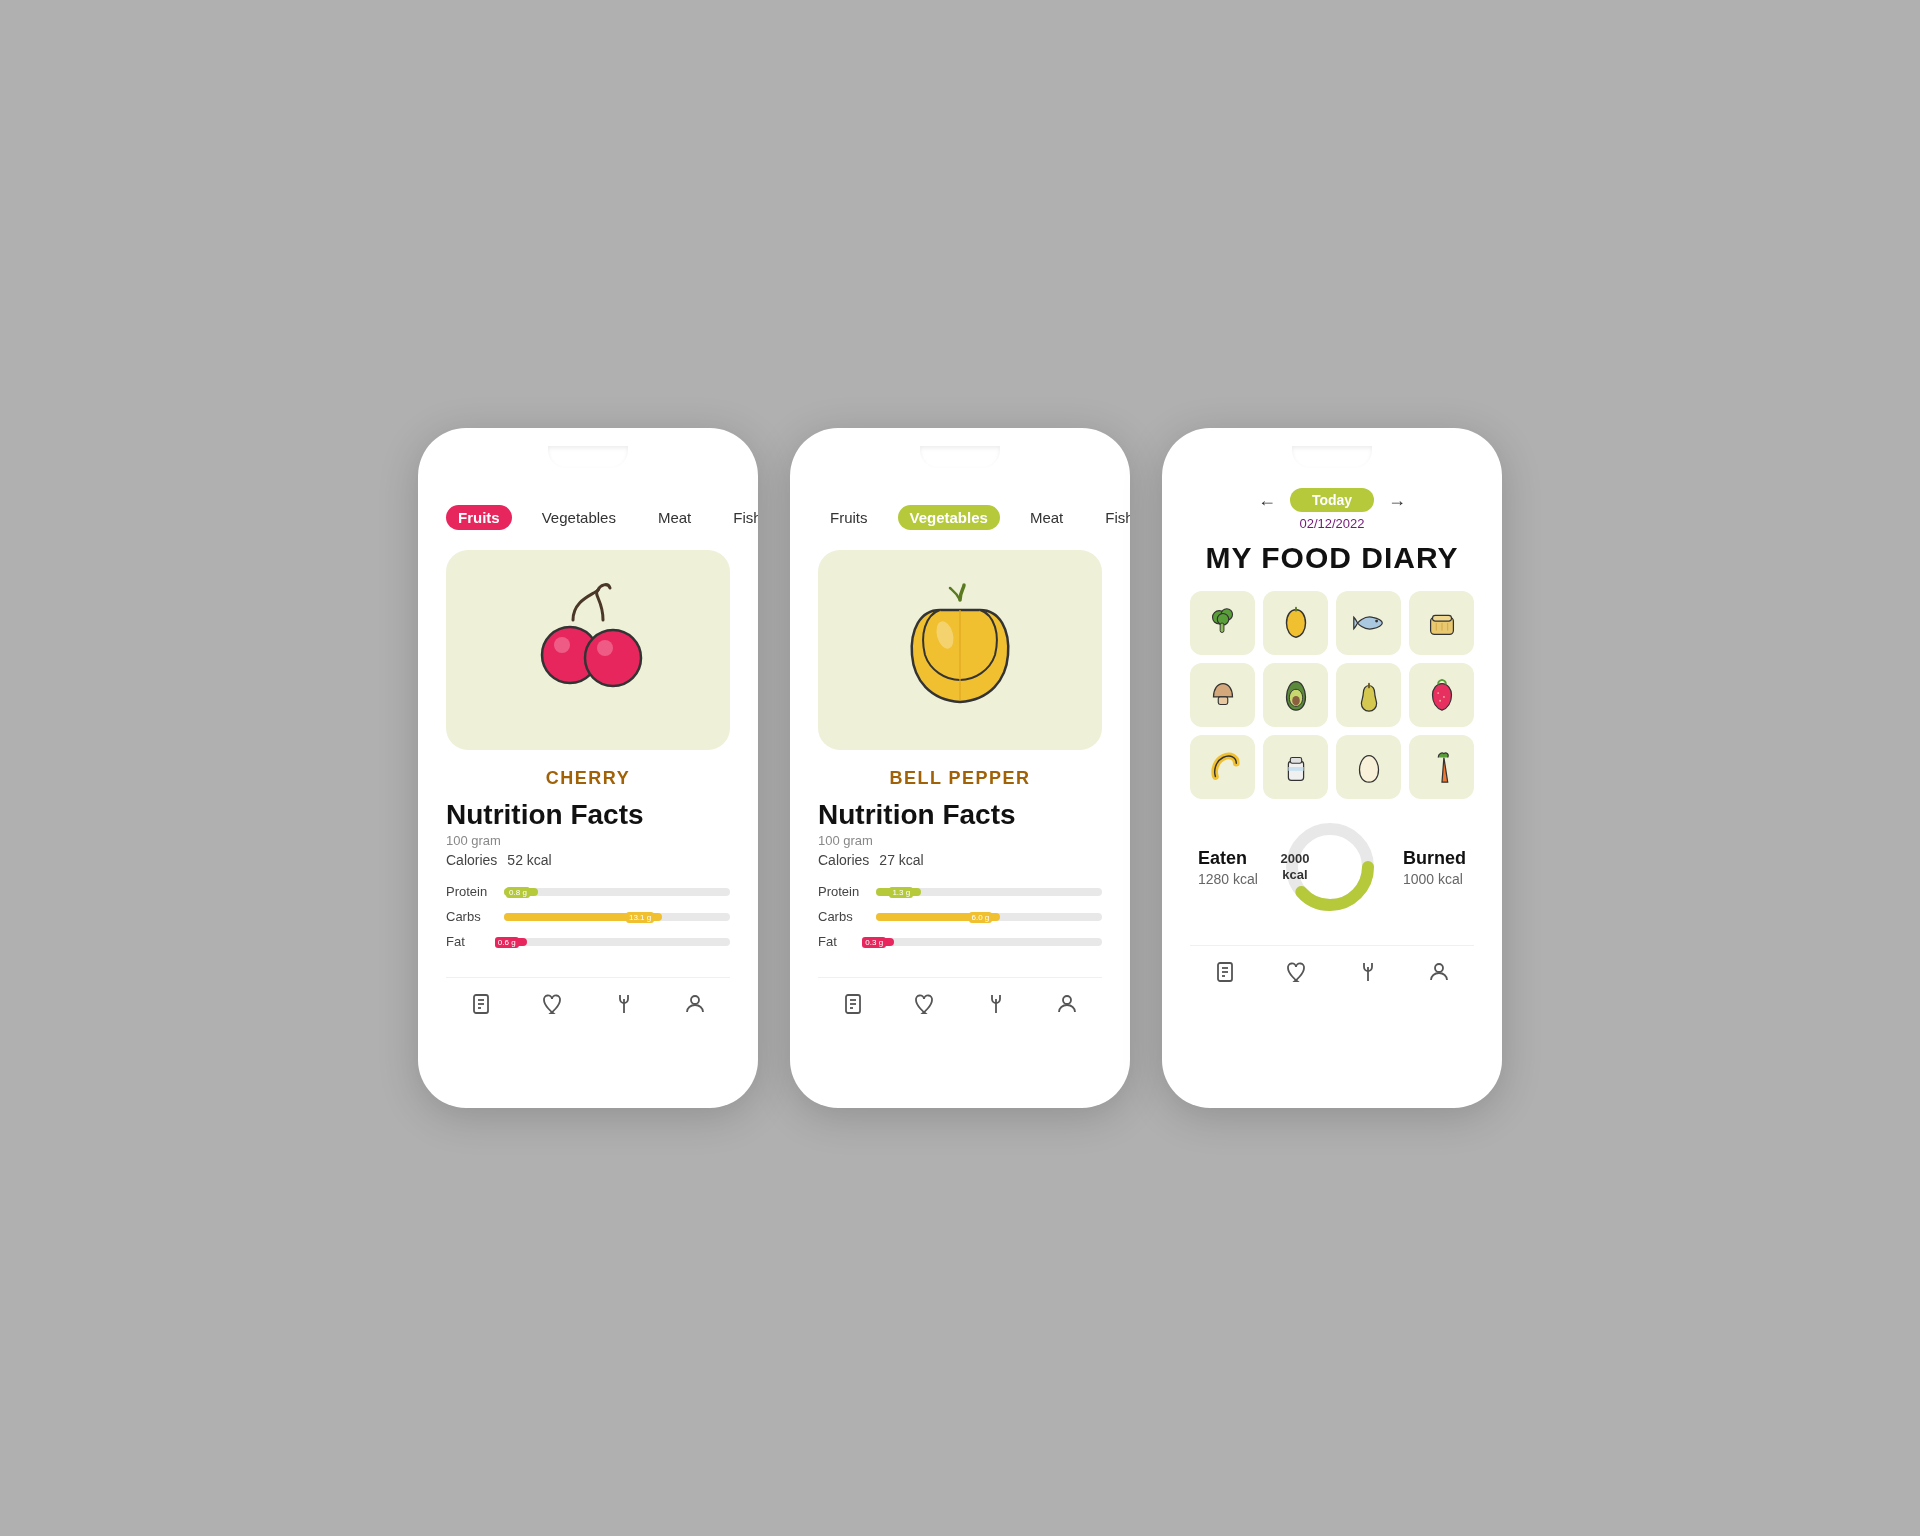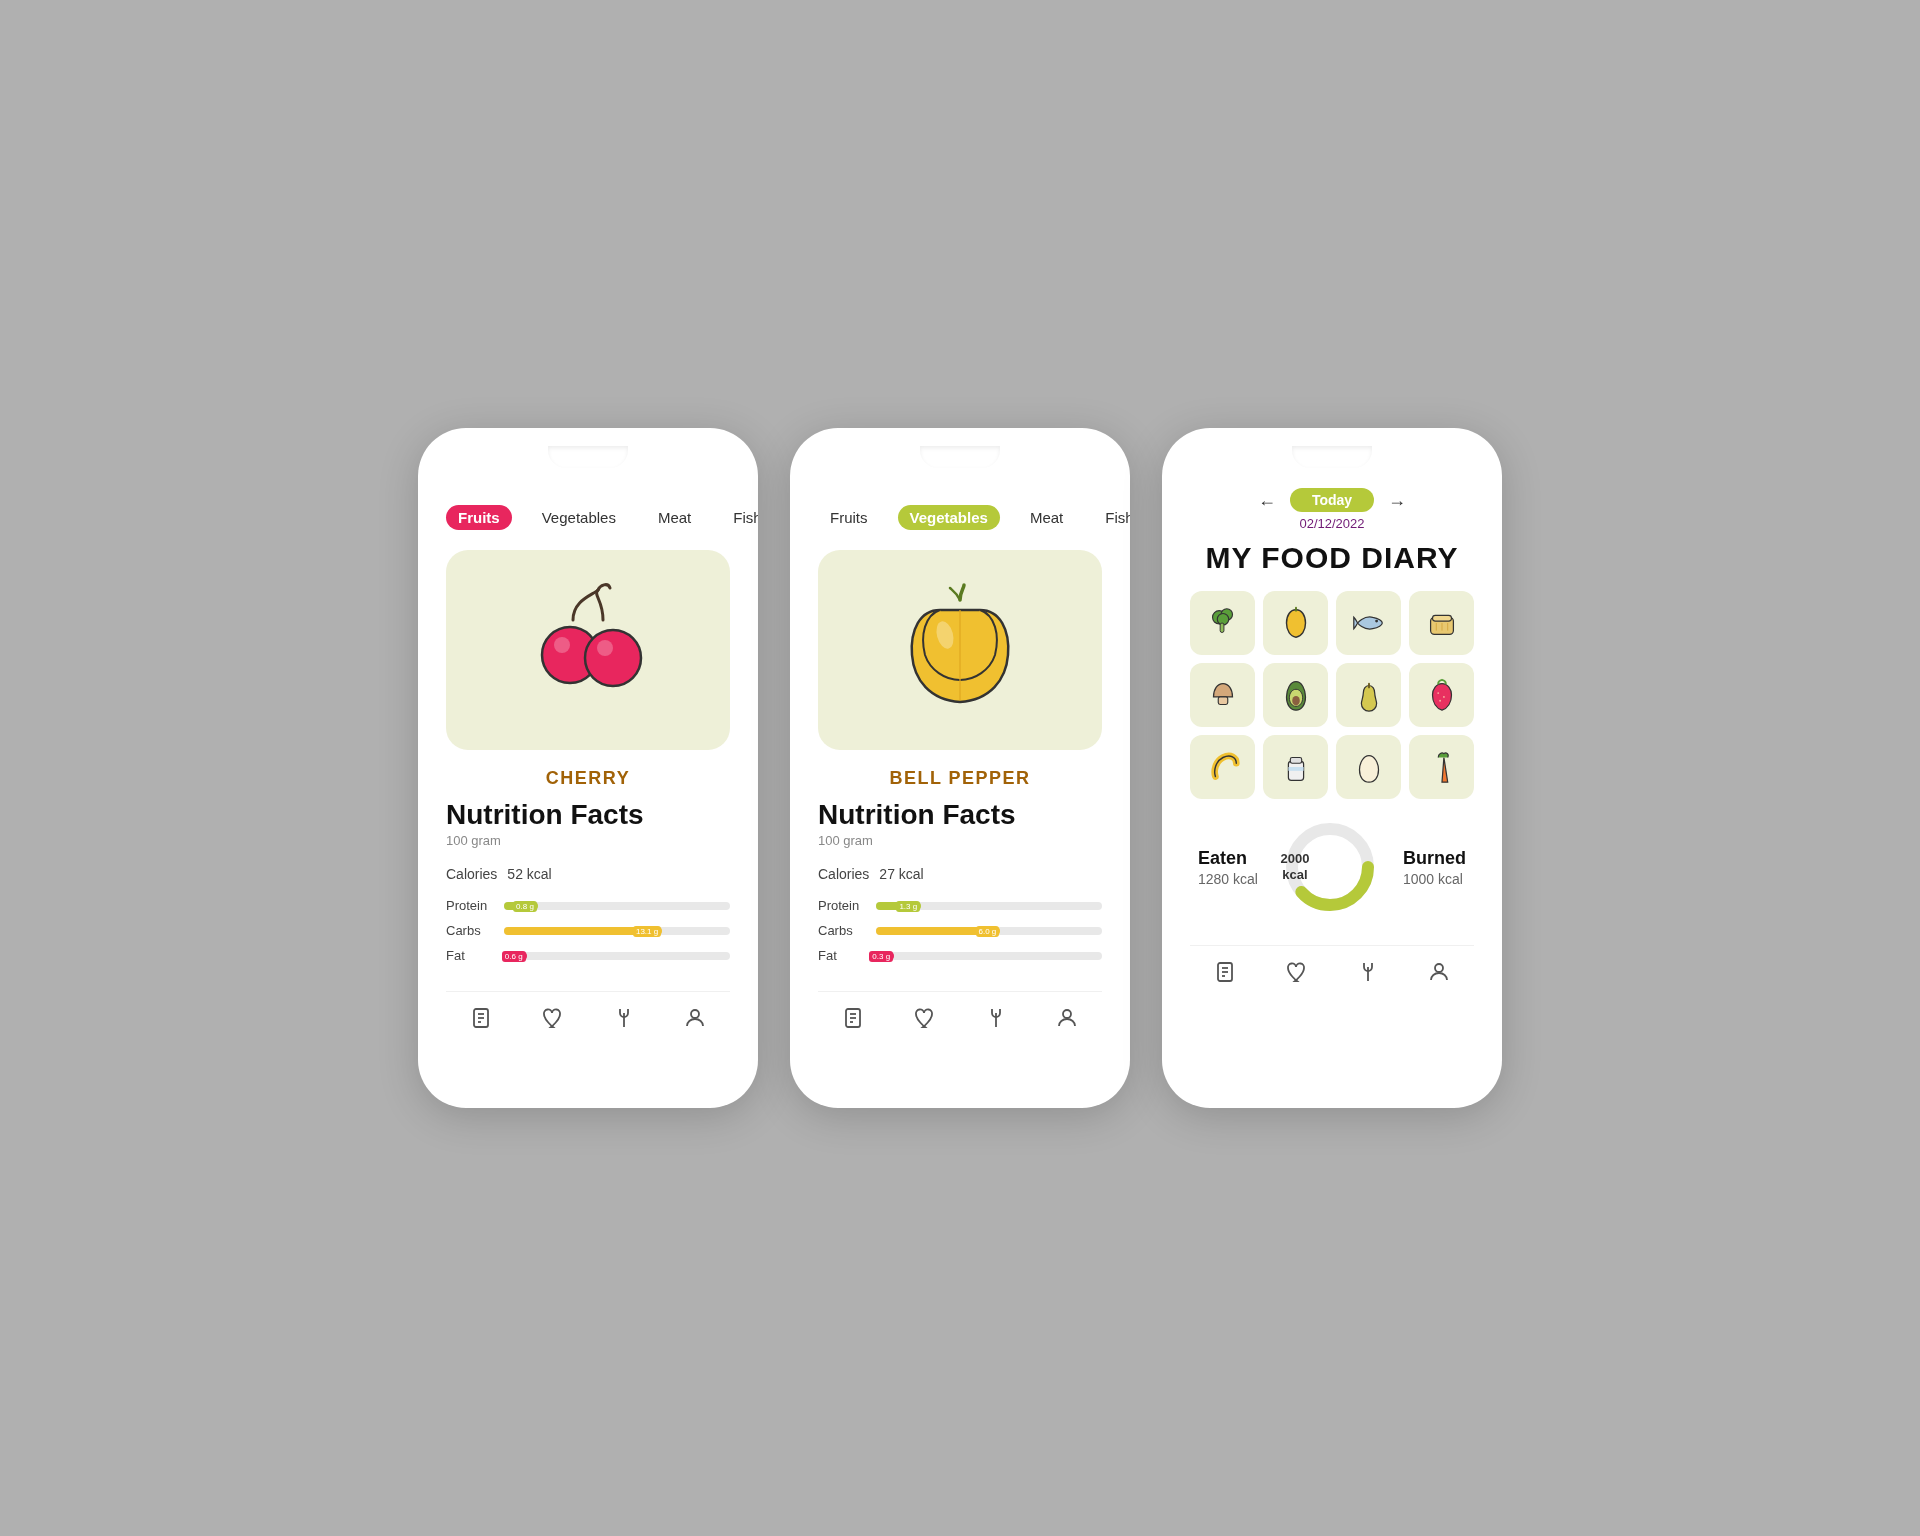--- a/index.html
+++ b/index.html
@@ -102,21 +102,21 @@
     
     .nutrition-title {
       font-size: 28px;
       font-weight: 800;
       color: #111;
       margin-bottom: 2px;
     }
     .nutrition-gram {
       font-size: 13px;
       color: #888;
-      margin-bottom: 18px;
+      margin-bottom: 4px;
     }
     .calories-row {
       display: flex;
       align-items: center;
       gap: 10px;
       margin-bottom: 16px;
       font-size: 14px;
       color: #444;
       text-align: center;
     }
@@ -144,21 +144,21 @@
       border-radius: 4px;
       position: relative;
     }
     .bar-fill {
       height: 100%;
       border-radius: 4px;
       position: relative;
     }
     .bar-value {
       position: absolute;
-      right: 1px;
+      right: 8px;
       top: -1px;
       background: inherit;
       color: #fff;
       font-size: 8px;
       padding: 1px 3px;
       border-radius: 3px;
       white-space: nowrap;
     }
     .bar-green { background: #b5c93a; }
     .bar-yellow { background: #f0c030; }

